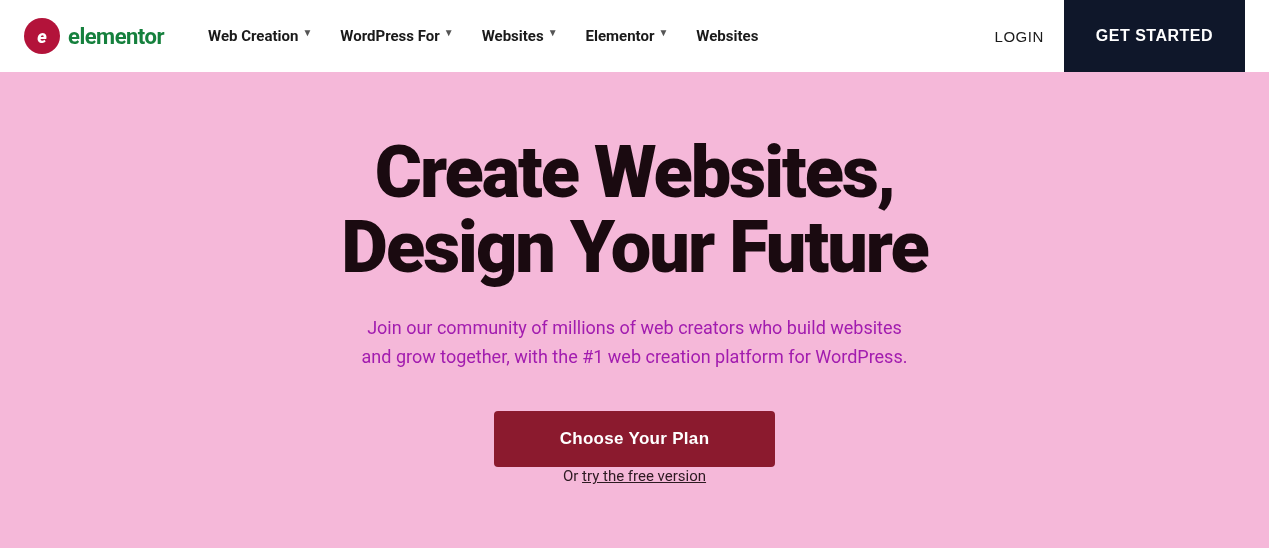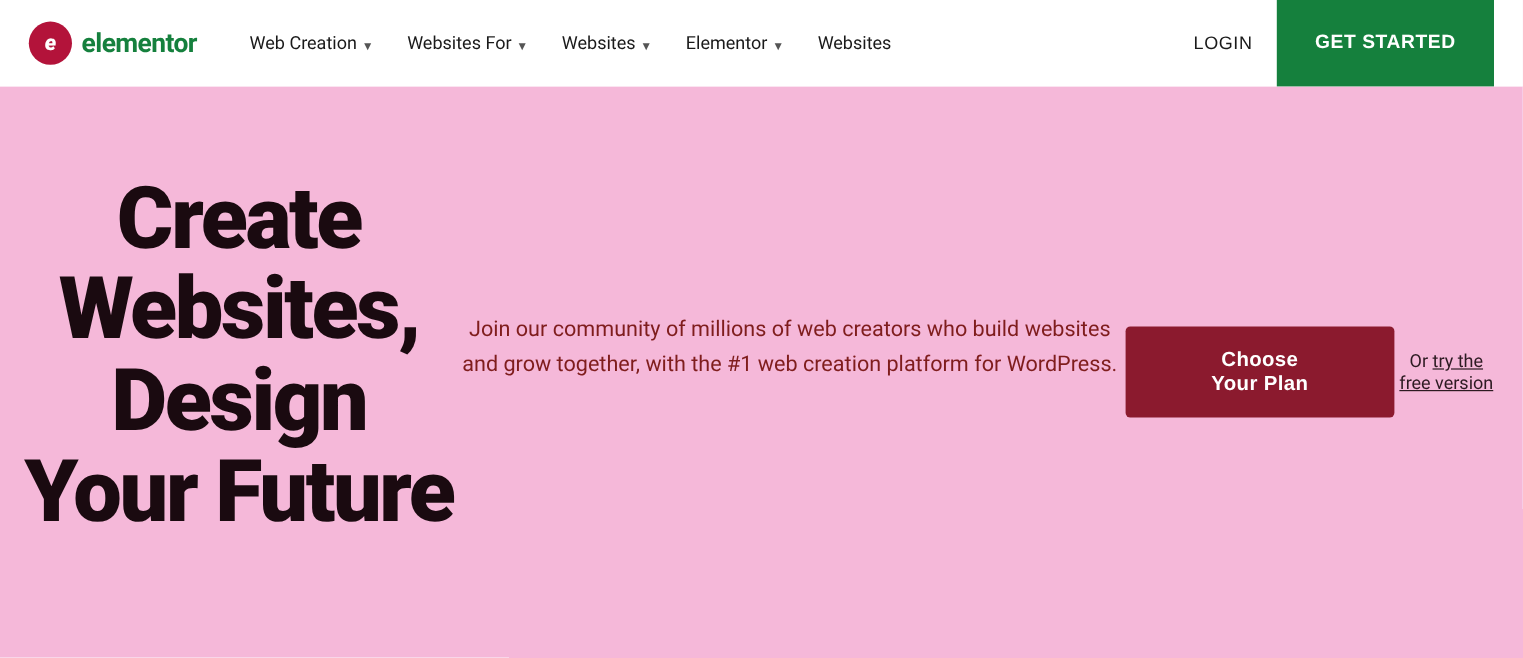--- a/index.html
+++ b/index.html
@@ -59,25 +59,25 @@
     .nav-links {
       display: flex;
       align-items: center;
       gap: 4px;
       margin-left: 32px;
       flex: 1;
     }
 
     .nav-item {
       display: flex;
-      align-items: flex-end;
+      align-items: flex-start;
       gap: 4px;
       padding: 8px 12px;
       font-size: 15px;
-      font-weight: 400;
+      font-weight: 700;
       color: #1a1a1a;
       cursor: pointer;
       white-space: nowrap;
       border-radius: 4px;
     }
 
     .nav-item .chevron {
       font-size: 10px;
       color: #555;
     }
@@ -97,55 +97,55 @@
       cursor: pointer;
       background: none;
       border: none;
       letter-spacing: 0.5px;
       text-align: center;
     }
 
     .get-started-btn {
       height: 72px;
       padding: 0 32px;
-      background: #15803d;
+      background: #0f172a;
       color: #fff;
       font-size: 16px;
       font-weight: 700;
       border: none;
       cursor: pointer;
       letter-spacing: 0.5px;
       text-transform: uppercase;
       white-space: nowrap;
     }
 
     
     .hero {
       background: #f5b8d9;
       height: 476px;
       display: flex;
-      flex-direction: row;
+      flex-direction: column;
       align-items: center;
       justify-content: center;
       text-align: center;
       padding: 40px 20px;
     }
 
     .hero-title {
       font-size: 72px;
       font-weight: 900;
       color: #1a0a10;
       line-height: 1.05;
       letter-spacing: -2px;
       margin-bottom: 28px;
     }
 
     .hero-subtitle {
       font-size: 18px;
-      color: #7f1d1d;
+      color: #a21caf;
       line-height: 1.6;
       max-width: 560px;
       margin-bottom: 40px;
     }
 
     .choose-plan-btn {
       background: #8b1a2e;
       color: #fff;
       font-size: 17px;
       font-weight: 700;
@@ -178,21 +178,21 @@
     </div>
     <span class="logo-text">elementor</span>
   </a>
 
   <div class="nav-links">
     <div class="nav-item">
       <span>Web Creation</span>
       <span class="chevron">▼</span>
     </div>
     <div class="nav-item">
-      <span>Websites For</span>
+      <span>WordPress For</span>
       <span class="chevron">▼</span>
     </div>
     <div class="nav-item">
       <span>Websites</span>
       <span class="chevron">▼</span>
     </div>
     <div class="nav-item">
       <span>Elementor</span>
       <span class="chevron">▼</span>
     </div>

